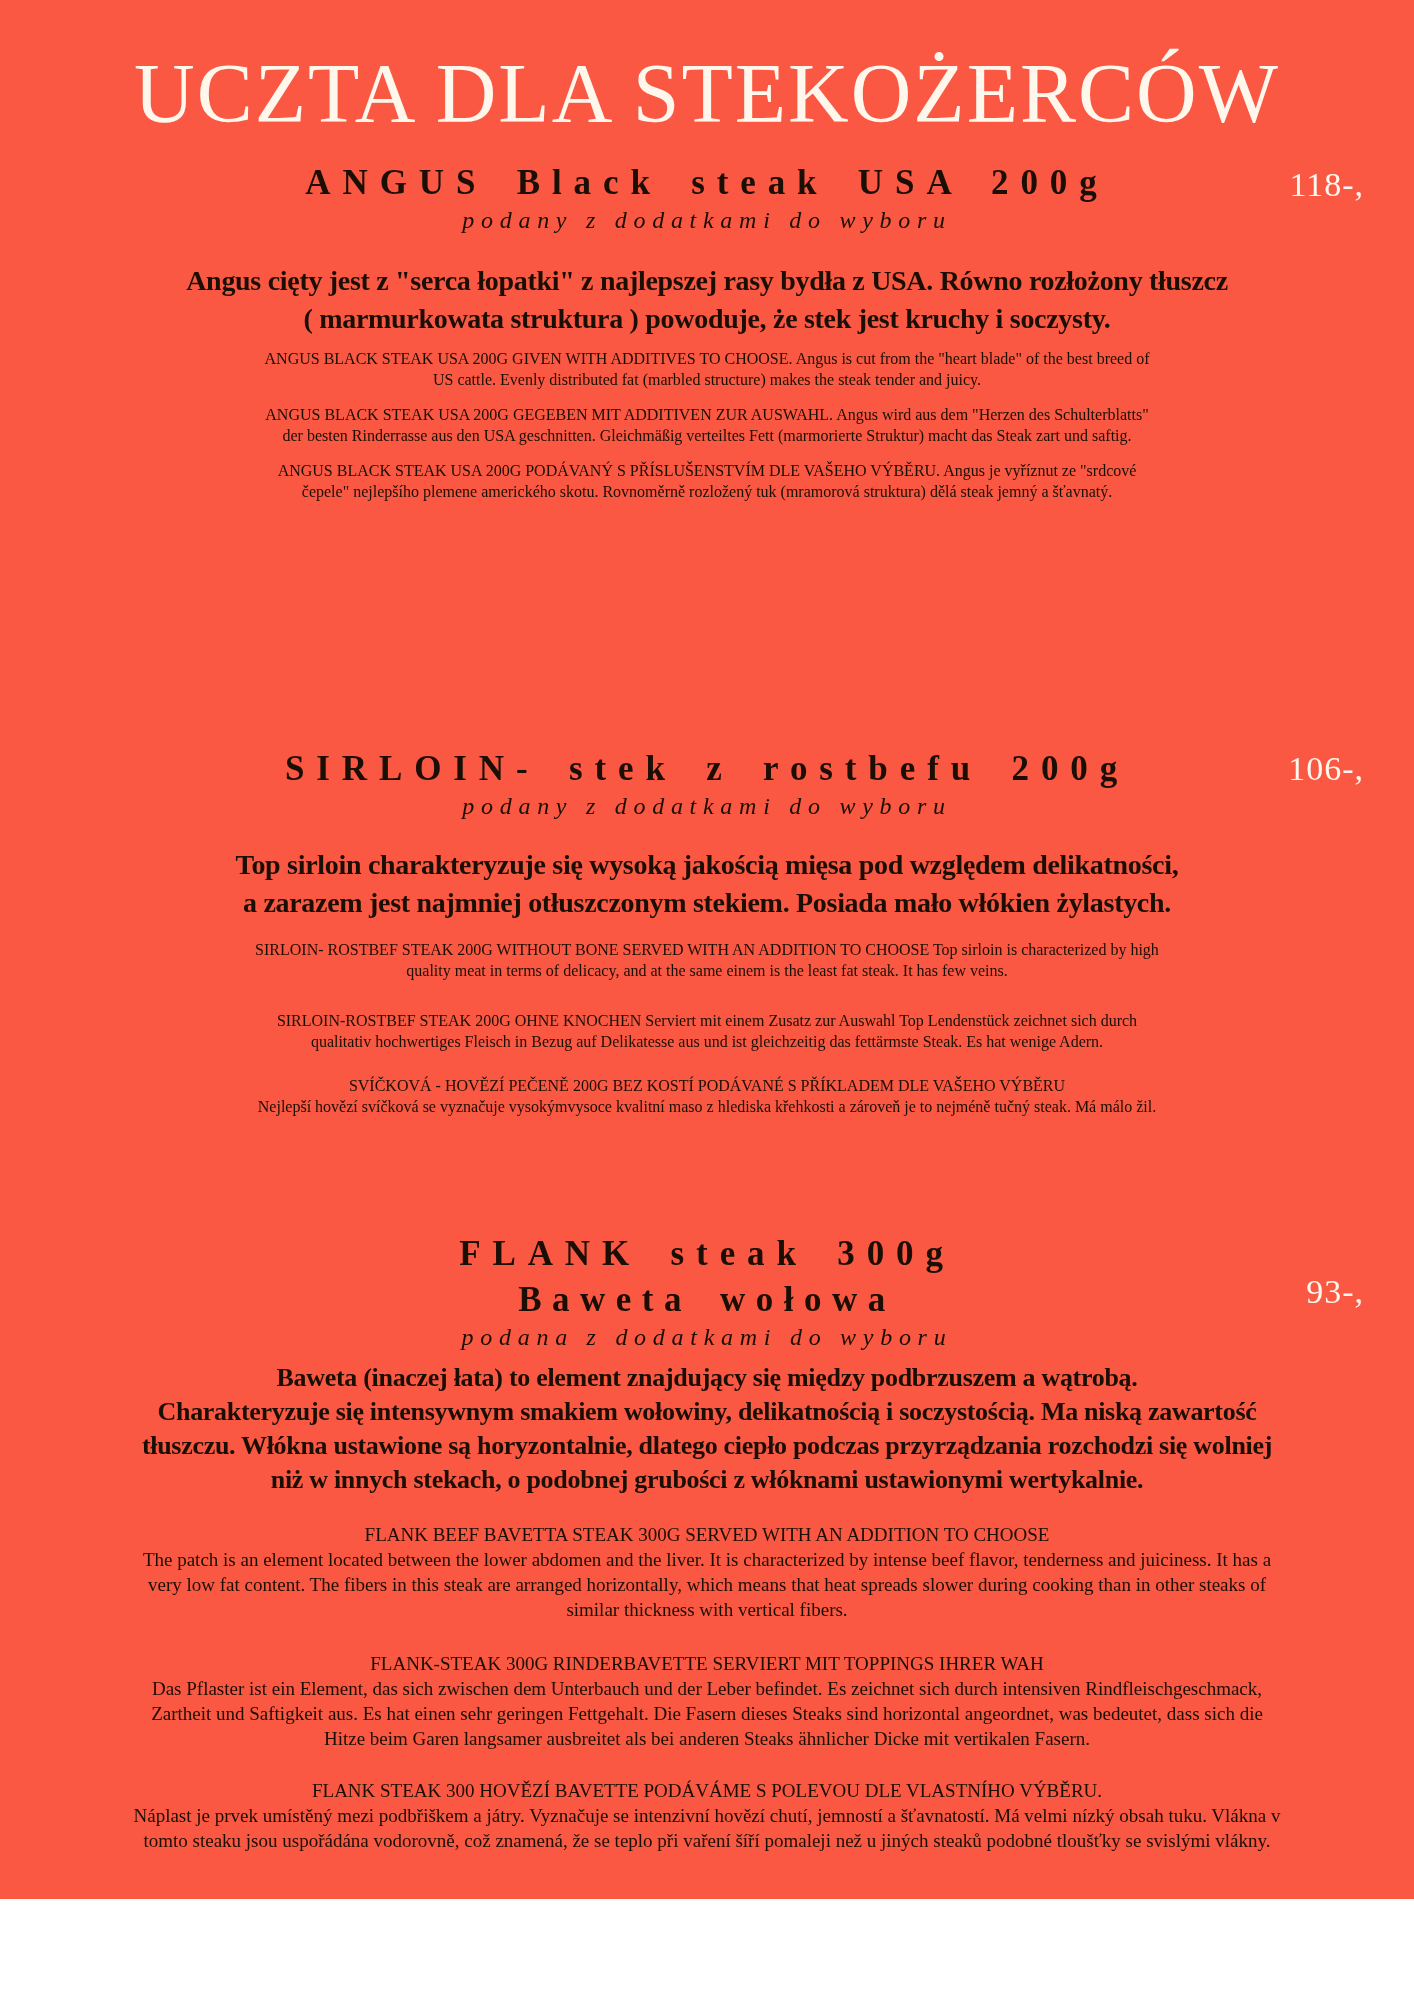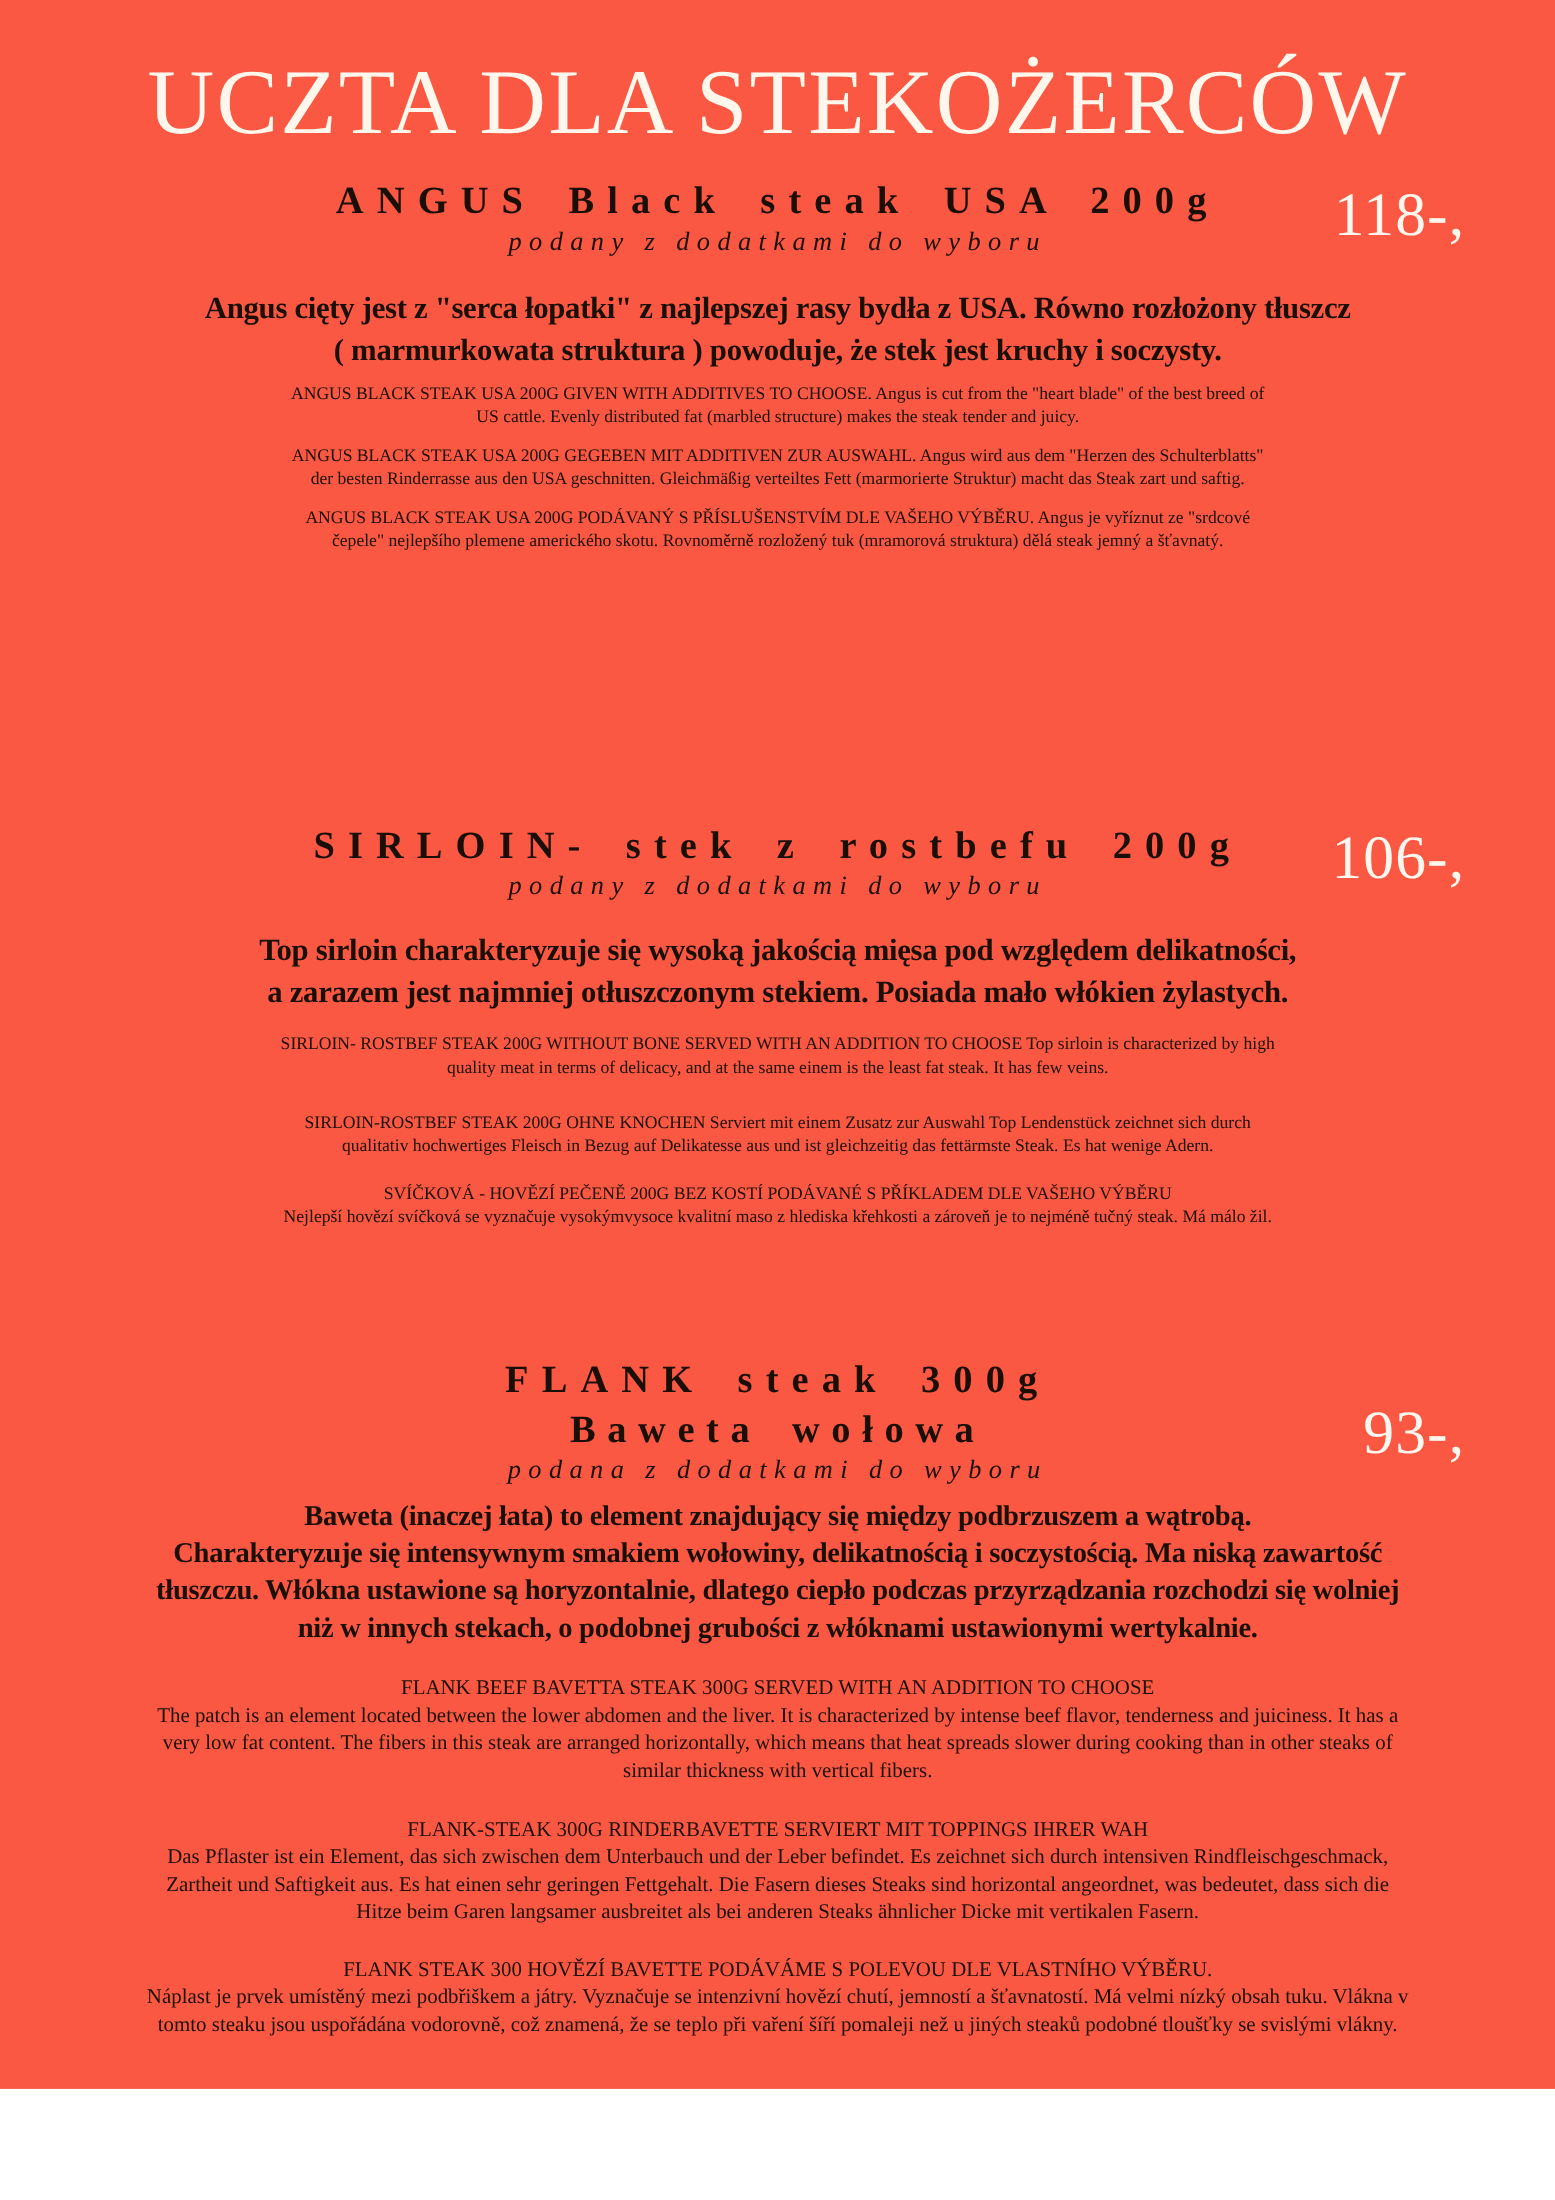--- a/index.html
+++ b/index.html
@@ -46,22 +46,22 @@
   }
   .dish-subtitle {
     margin: 2px 0 0 0;
     font-size: 24px;
     letter-spacing: 0.28em;
     line-height: 1.2;
     font-style: italic;
   }
   .dish-price {
     position: absolute;
-    right: 82px;
-    font-size: 56px;
+    right: 50px;
+    font-size: 34px;
     color: #fff7ee;
     letter-spacing: 1px;
     line-height: 1;
   }
   .desc-pl {
     margin: 0 auto;
     max-width: 1330px;
     font-weight: bold;
     font-size: 28px;
     line-height: 38px;

